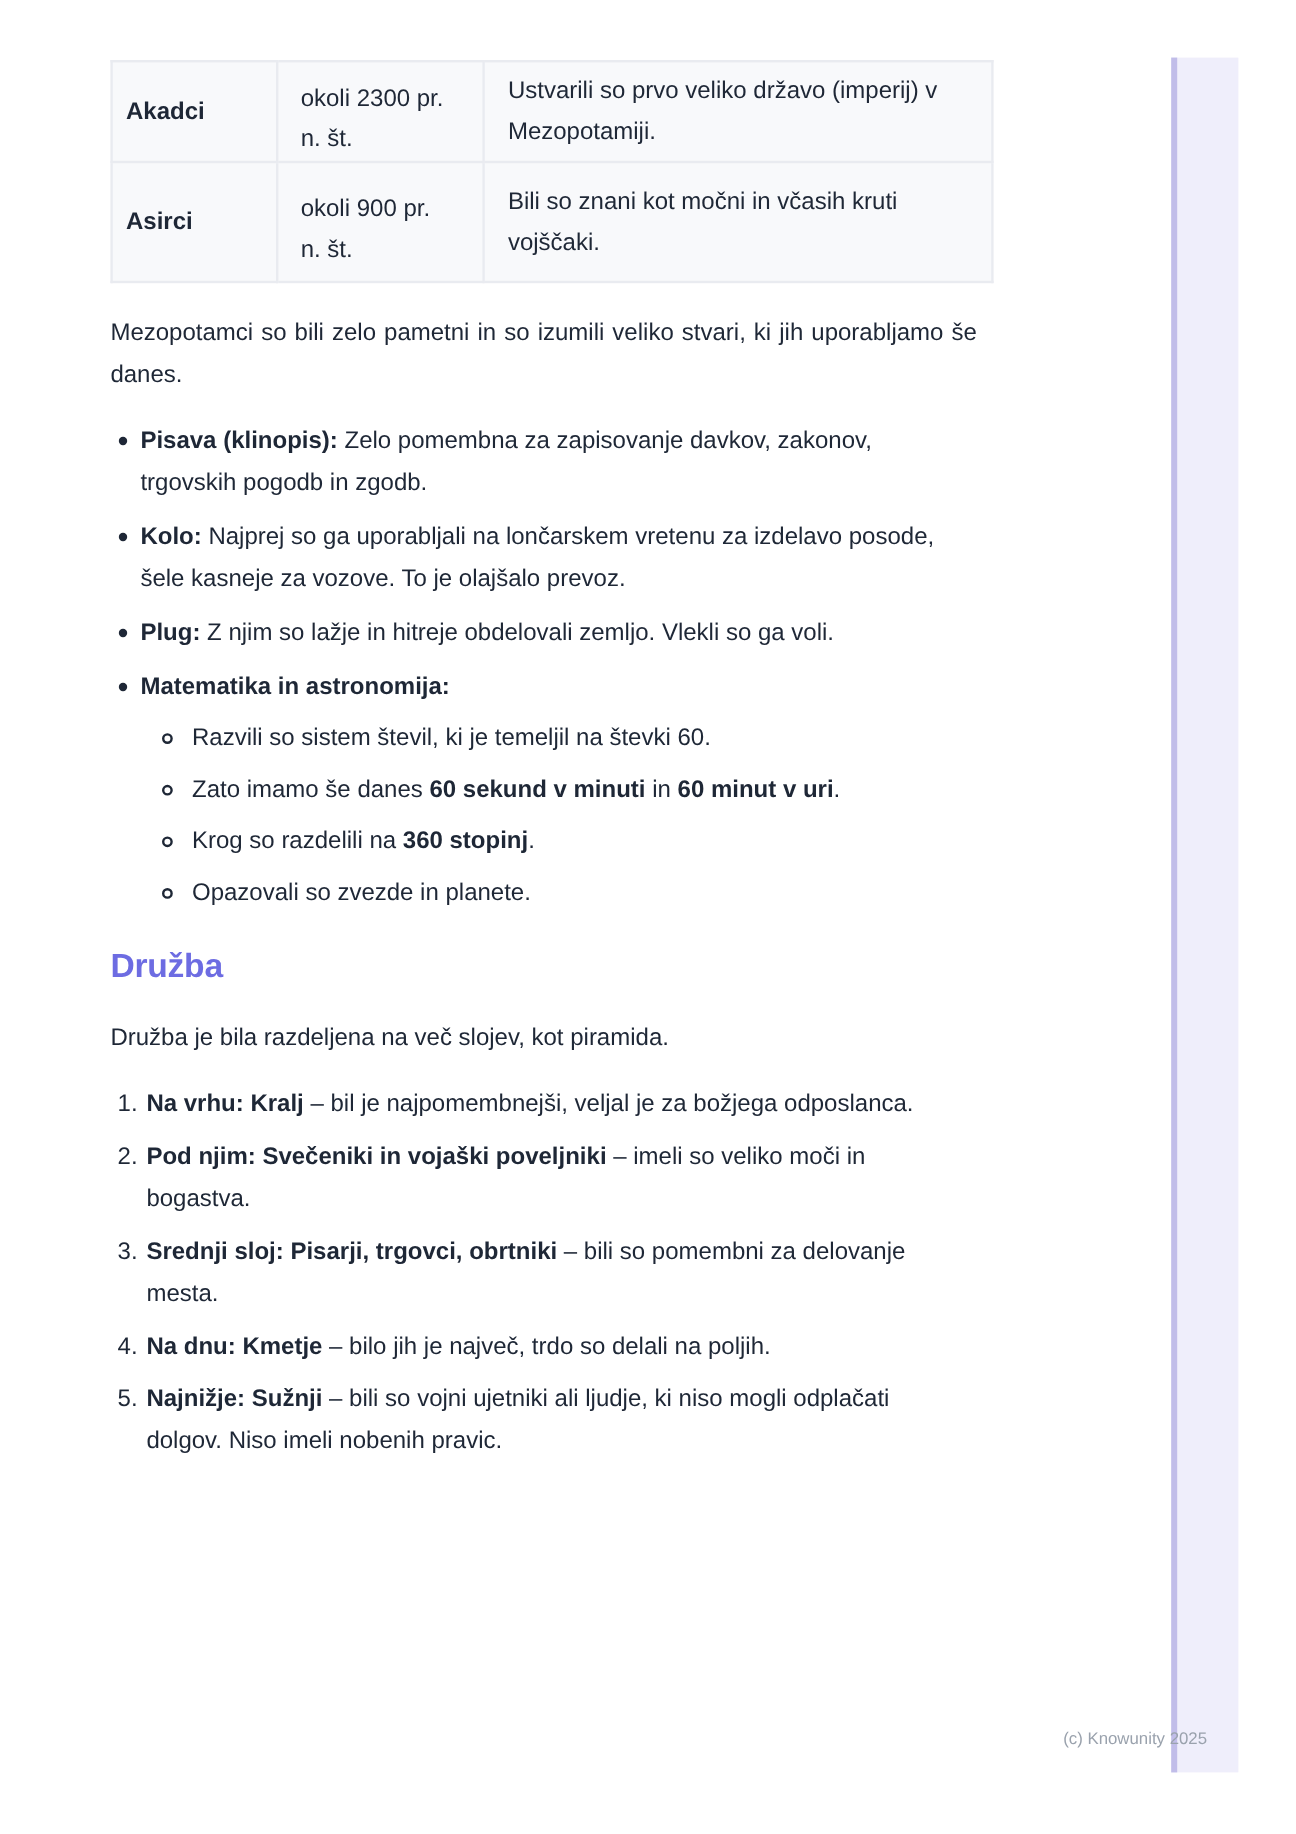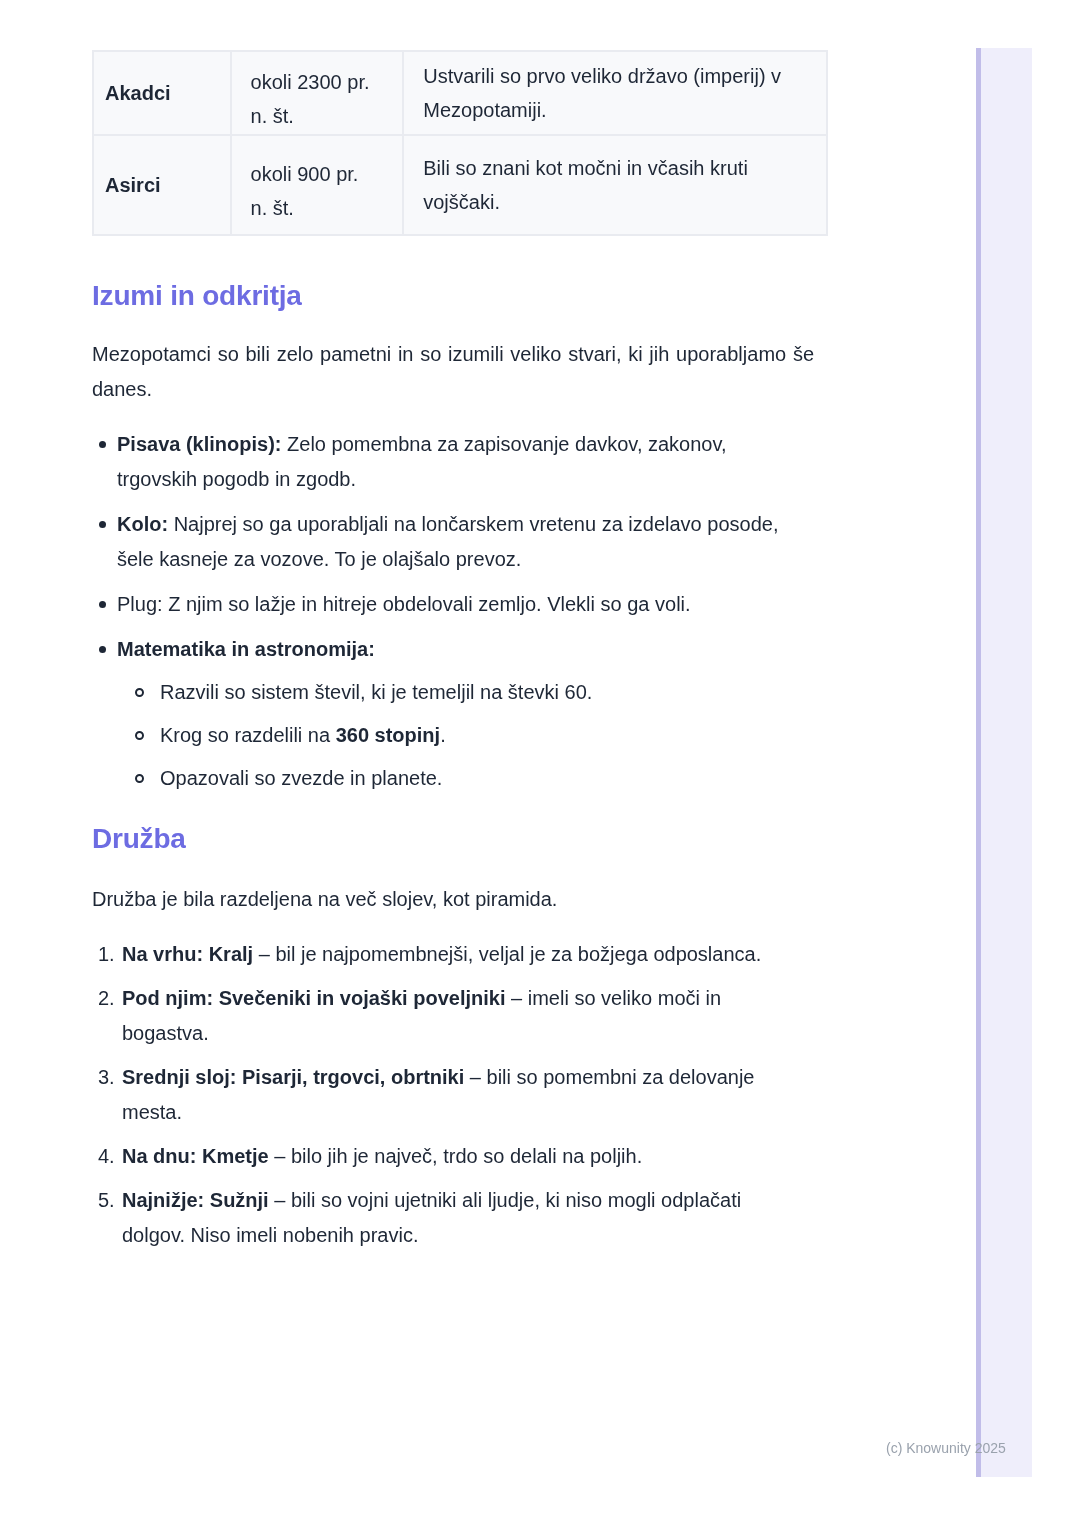--- a/index.html
+++ b/index.html
@@ -158,32 +158,32 @@
         <td class="cell-desc"><span>Ustvarili so prvo veliko državo (imperij) v Mezopotamiji.</span></td>
       </tr>
       <tr class="row-3">
         <td class="cell-label">Asirci</td>
         <td class="cell-date">okoli 900 pr. n. št.</td>
         <td class="cell-desc"><span>Bili so znani kot močni in včasih kruti vojščaki.</span></td>
       </tr>
     </tbody>
   </table>
 
-  <h2 class="section-heading" id="inventions-heading">Izumi in odkritja</h2>
 
   <p class="intro" id="inventions-intro">Mezopotamci so bili zelo pametni in so izumili veliko stvari, ki jih uporabljamo še danes.</p>
 
   <ul class="bullets">
     <li><span><span style="font-weight: 700;">Pisava (klinopis): </span><span>Zelo pomembna za zapisovanje davkov, zakonov, trgovskih pogodb in zgodb.</span></span></li>
     <li><span><span style="font-weight: 700;">Kolo: </span><span>Najprej so ga uporabljali na lončarskem vretenu za izdelavo posode, šele kasneje za vozove. To je olajšalo prevoz.</span></span></li>
-    <li><span><span style="font-weight: 400;">Plug: </span><span>Z njim so lažje in hitreje obdelovali zemljo. Vlekli so ga voli.</span></span></li>
+    <li><span><span style="font-weight: 700;">Plug: </span><span>Z njim so lažje in hitreje obdelovali zemljo. Vlekli so ga voli.</span></span></li>
     <li>
       <span><span style="font-weight: 700; text-align: right;">Matematika in astronomija:</span></span>
       <ul class="sub">
         <li><span><span>Razvili so sistem števil, ki je temeljil na števki 60.</span></span></li>
+        <li><span><span>Zato imamo še danes </span><span style="font-weight: 700;">60 sekund v minuti</span><span> in </span><span style="font-weight: 700;">60 minut v uri</span><span>.</span></span></li>
         <li><span><span>Krog so razdelili na </span><span style="font-weight: 700;">360 stopinj</span><span>.</span></span></li>
         <li><span><span>Opazovali so zvezde in planete.</span></span></li>
       </ul>
     </li>
   </ul>
 
   <h2 class="section-heading" id="society-heading">Družba</h2>
 
   <p class="intro" id="society-intro">Družba je bila razdeljena na več slojev, kot piramida.</p>
 

